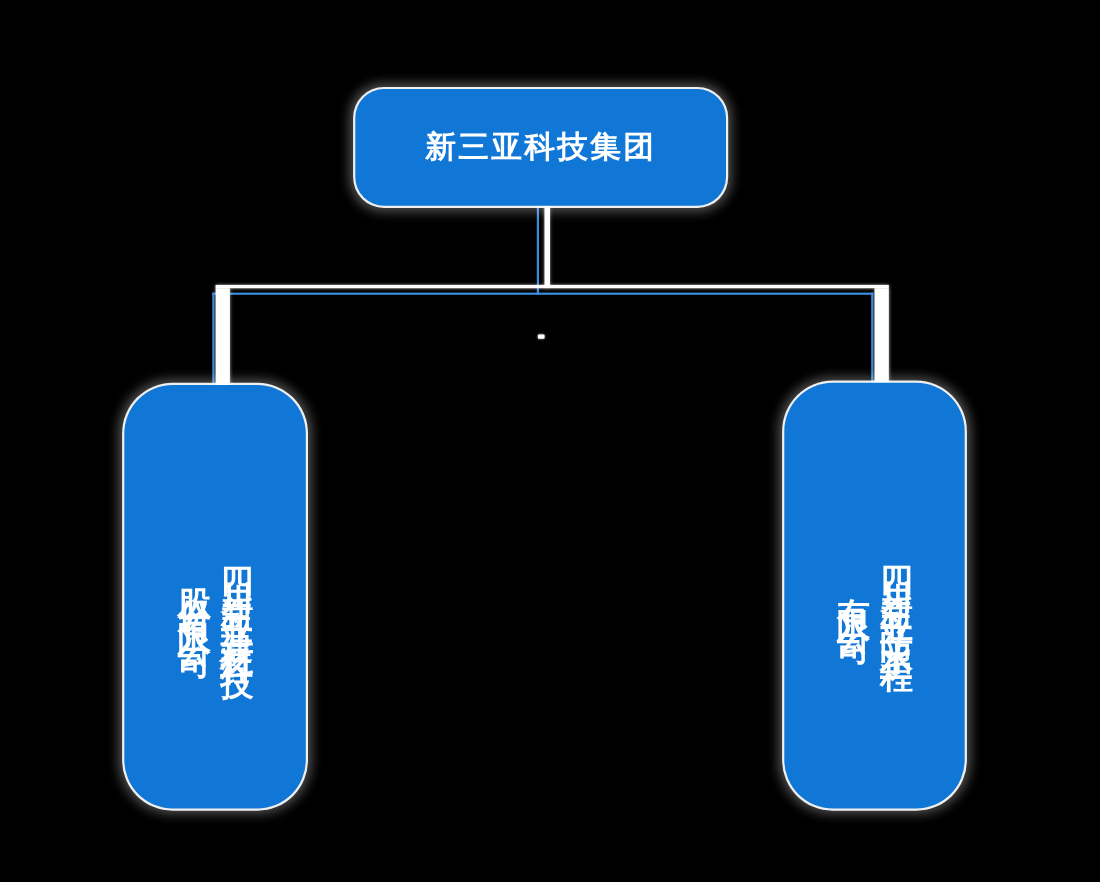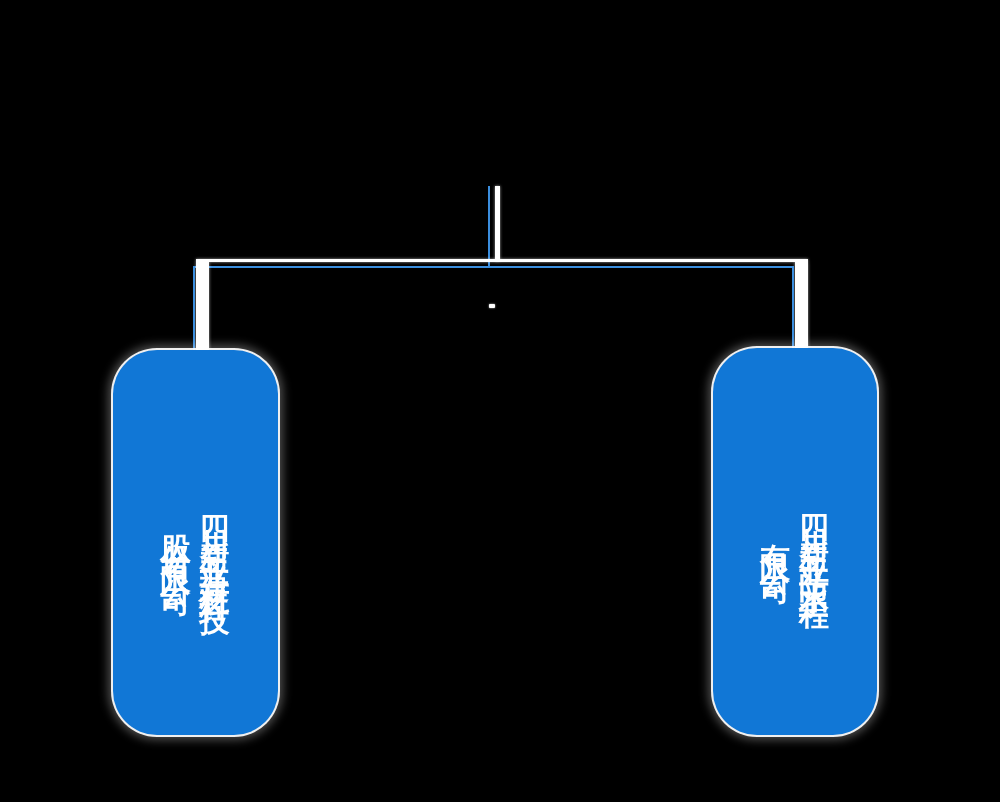--- a/index.html
+++ b/index.html
@@ -78,20 +78,23 @@
   <div class="line white stem-white"></div>
   <div class="line accent stem-accent"></div>
   <div class="line white h-white"></div>
   <div class="line accent h-accent"></div>
   <div class="line white drop-left-white"></div>
   <div class="line accent drop-left-accent"></div>
   <div class="line white drop-right-white"></div>
   <div class="line accent drop-right-accent"></div>
   <div class="connector-dot"></div>
 
+  <div class="node root">
+    <span>新三亚科技集团</span>
+  </div>
 
   <div class="node child left">
     <div class="vtext">
       <div>四川新三亚建材科技</div>
       <div>股份有限公司</div>
     </div>
   </div>
 
   <div class="node child right">
     <div class="vtext">

